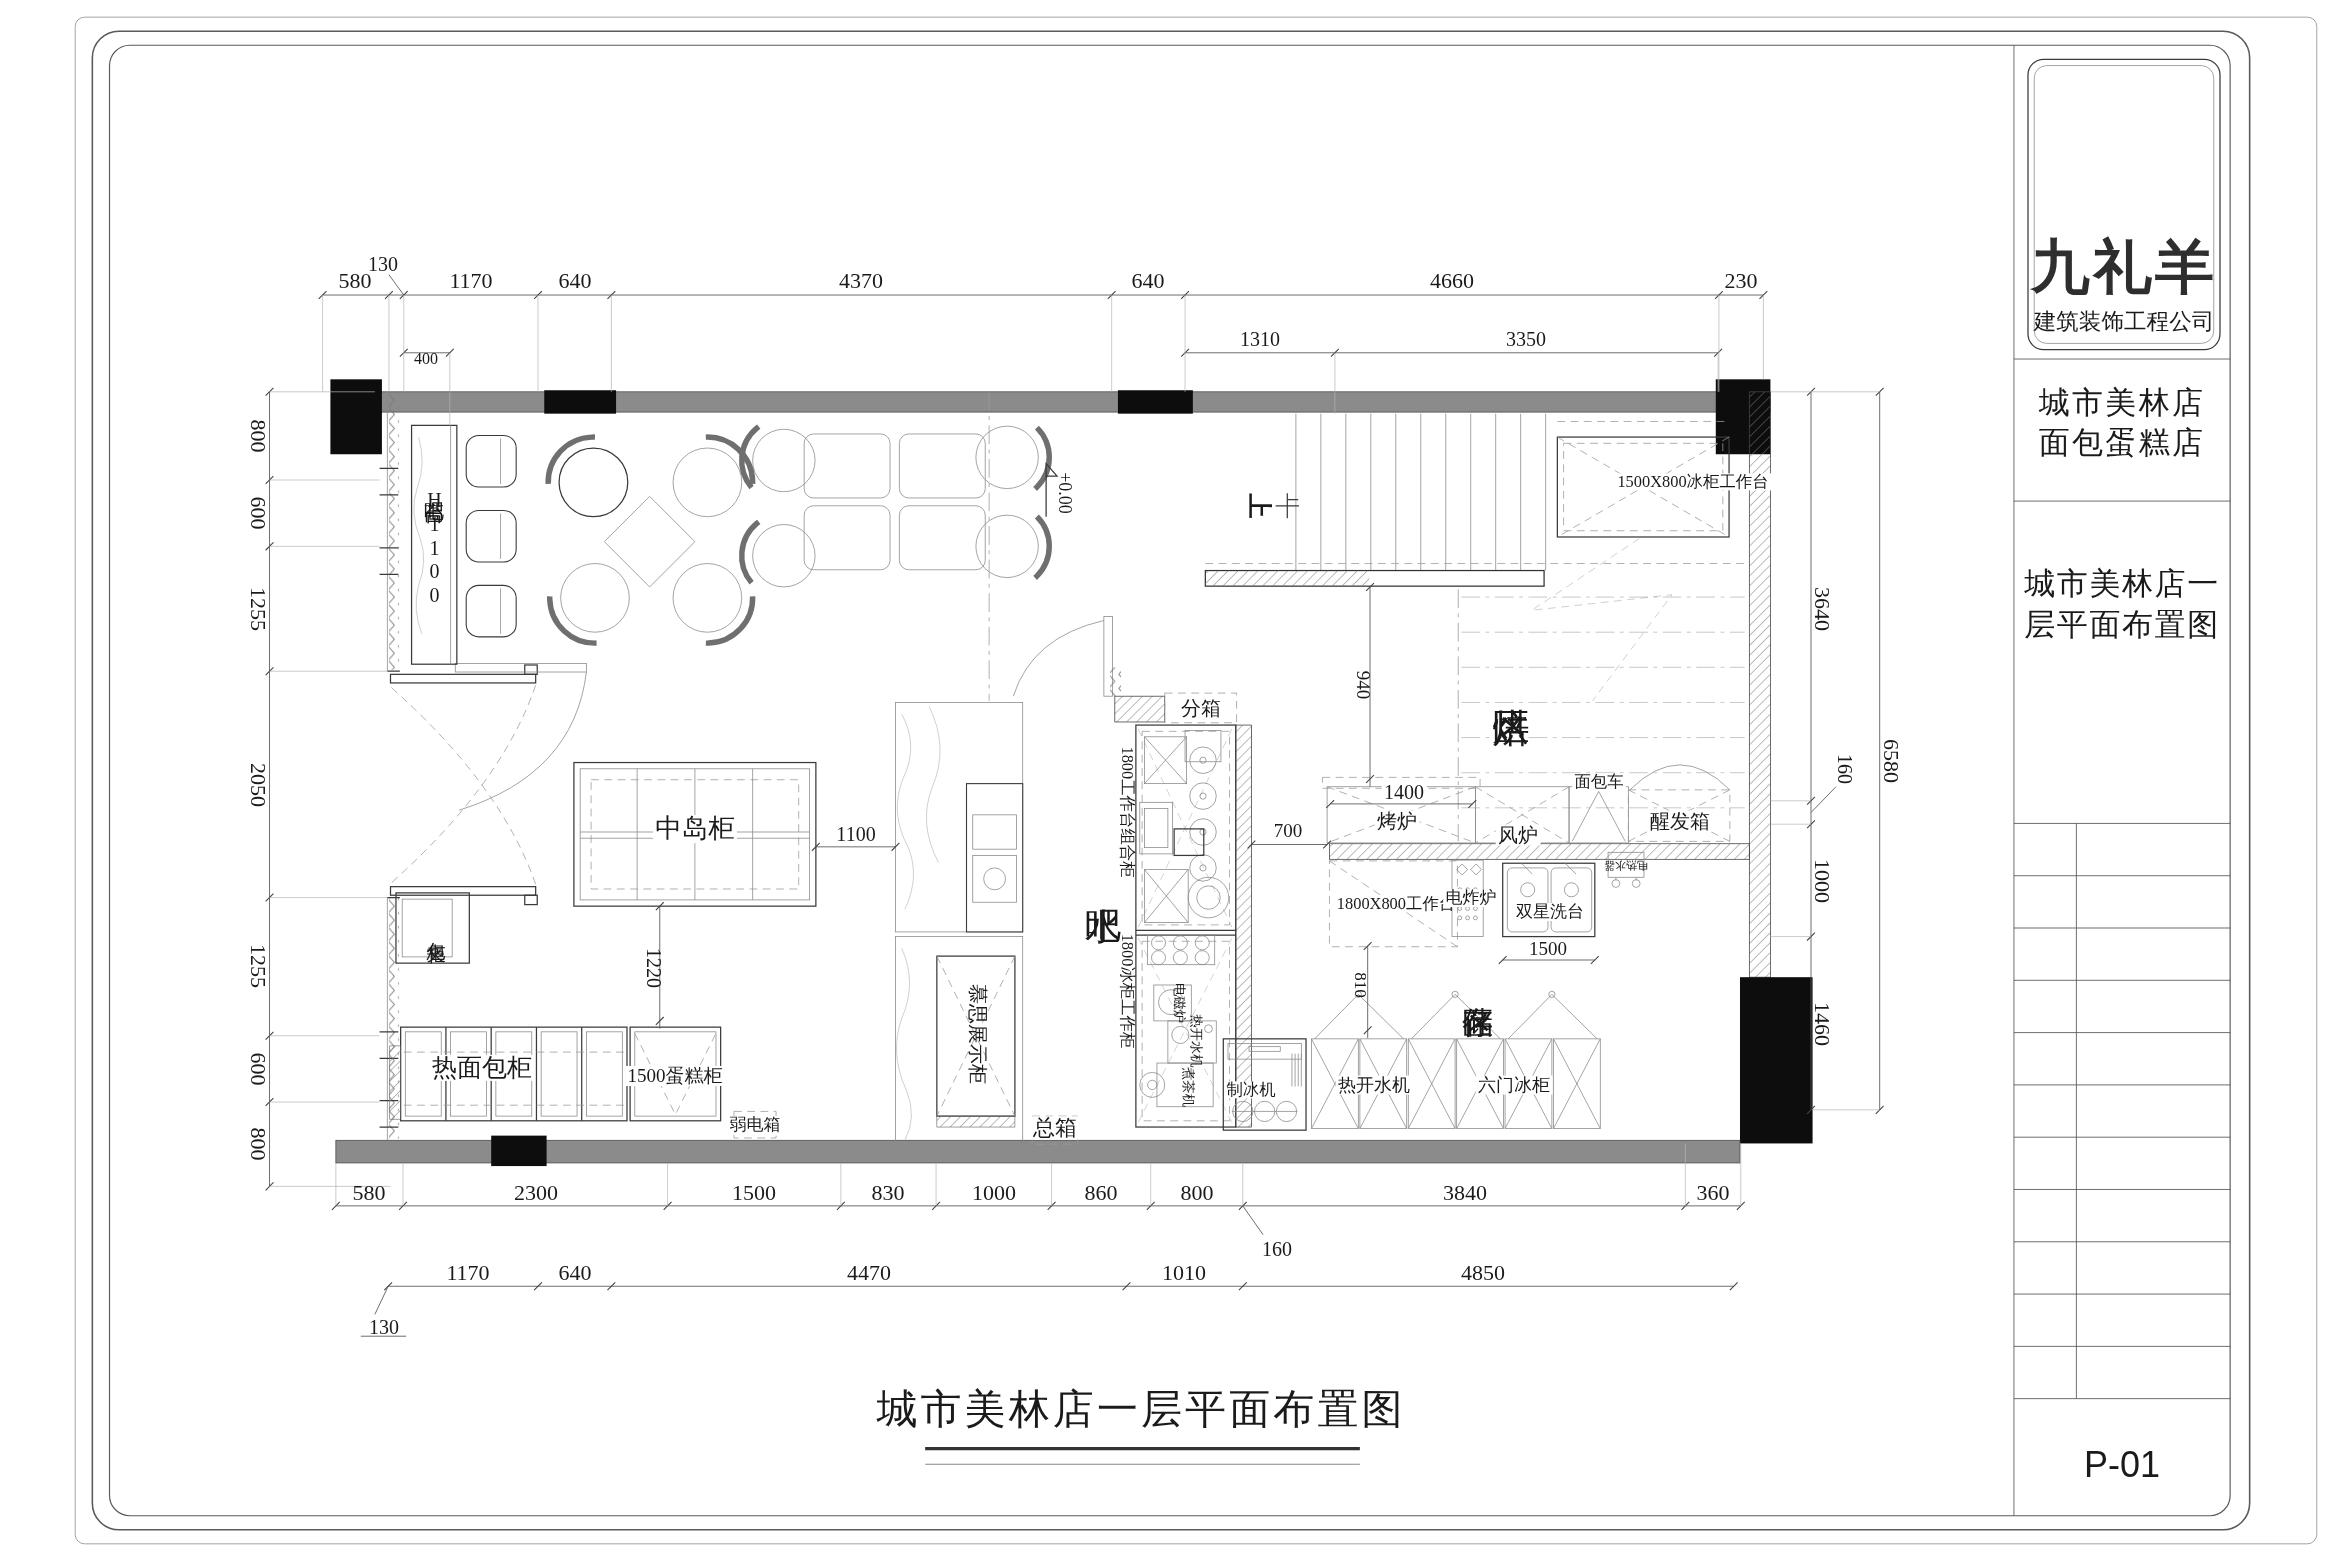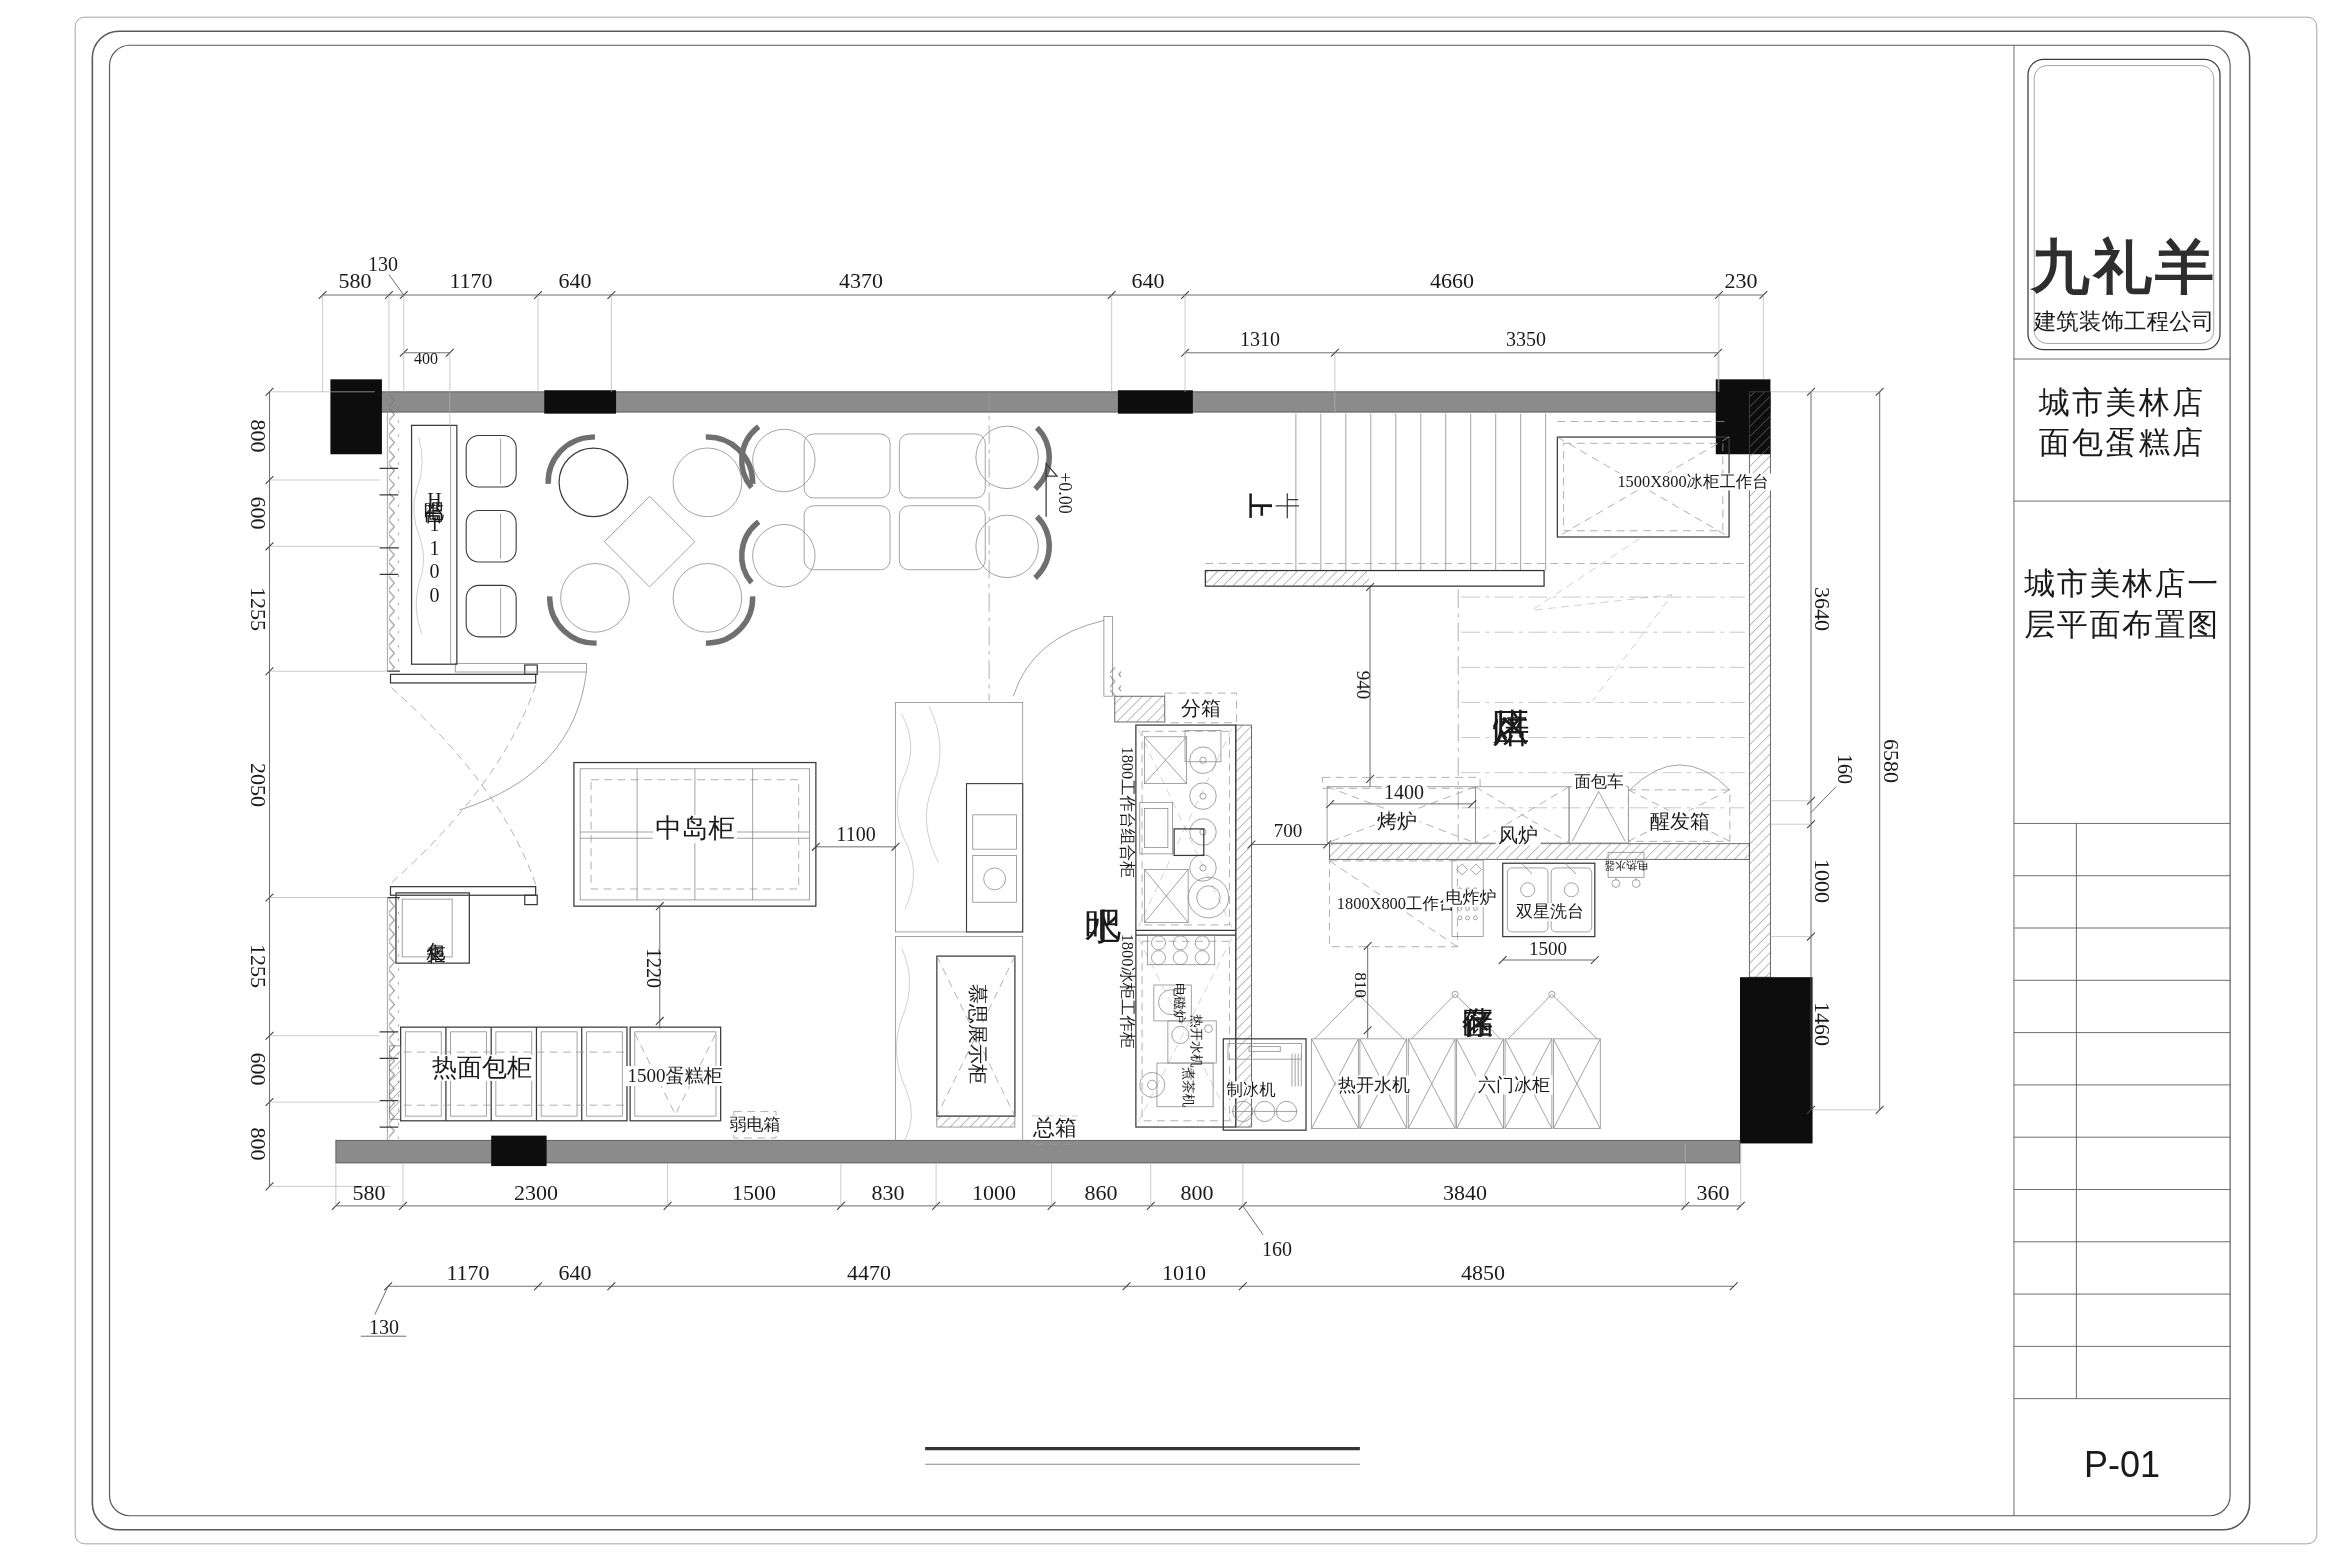--- a/index.html
+++ b/index.html
@@ -410,20 +410,21 @@
 <div class="lb r180" style="left:1626px;top:865px;font-size:11px">电热水器</div>
 <div class="lb vtx" style="left:1510px;top:681px;font-size:37px">烘焙区</div>
 <div class="lb bg" style="left:1397px;top:821px;font-size:20px">烤炉</div>
 <div class="lb bg" style="left:1518px;top:835px;font-size:20px">风炉</div>
 <div class="lb bg" style="left:1599px;top:782px;font-size:16.4px">面包车</div>
 <div class="lb bg" style="left:1680px;top:821px;font-size:20px">醒发箱</div>
 <div class="lb bg" style="left:1693px;top:482px;font-size:16.4px">1500X800冰柜工作台</div>
 <div class="lb r90" style="left:1065px;top:493px;font-size:18px">+0.00</div>
 <div class="lb r90" style="left:1259px;top:506px;font-size:25px;font-weight:bold">上</div>
 
+<div class="lb" style="left:1141px;top:1410px;font-size:41px;letter-spacing:3.1px">城市美林店一层平面布置图</div>
 
 <div class="lb sans bold" style="left:2124px;top:258px;font-size:59px;letter-spacing:3.1px;color:#2e2e2e">九礼羊</div>
 <div class="lb" style="left:2124px;top:322px;font-size:22.6px">建筑装饰工程公司</div>
 <div class="lb" style="left:2122px;top:403px;font-size:31px;letter-spacing:2.3px">城市美林店</div>
 <div class="lb" style="left:2122px;top:443px;font-size:31px;letter-spacing:2.3px">面包蛋糕店</div>
 <div class="lb" style="left:2122px;top:584px;font-size:31px;letter-spacing:1.6px">城市美林店一</div>
 <div class="lb" style="left:2122px;top:625px;font-size:31px;letter-spacing:1.6px">层平面布置图</div>
 <div class="lb sans" style="left:2122px;top:1455px;font-size:36px">P-01</div>
 
 </div>

